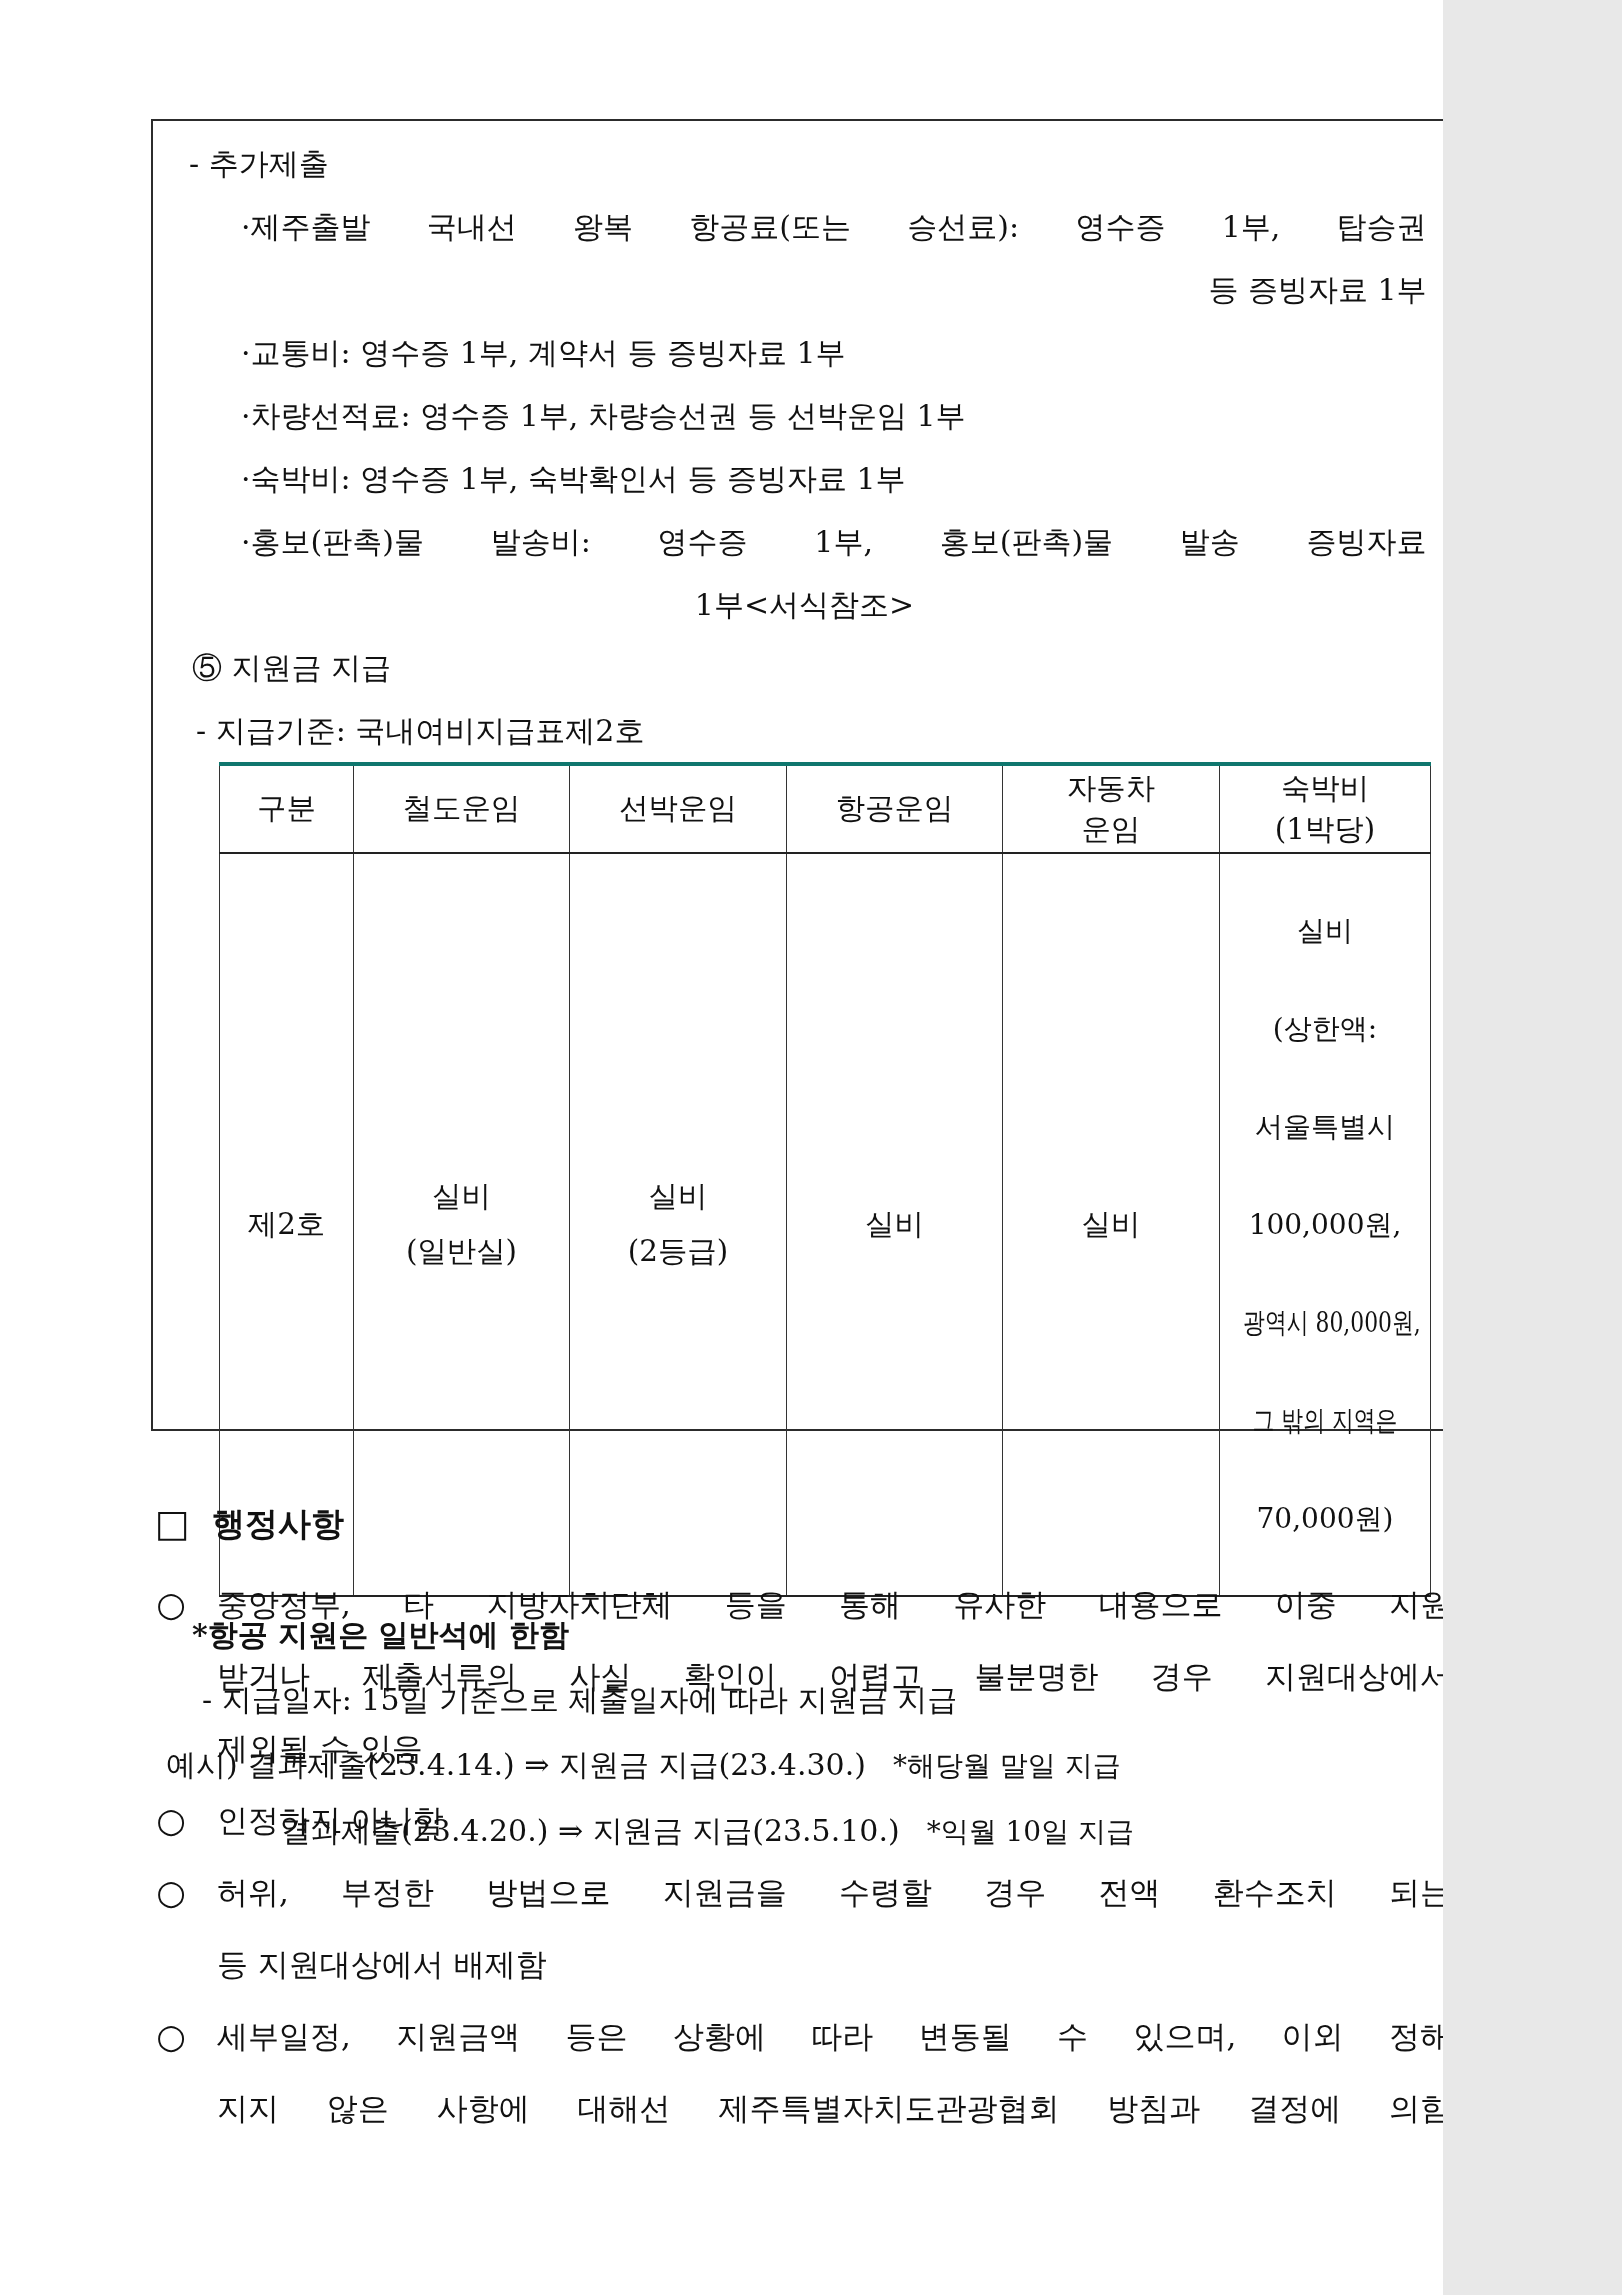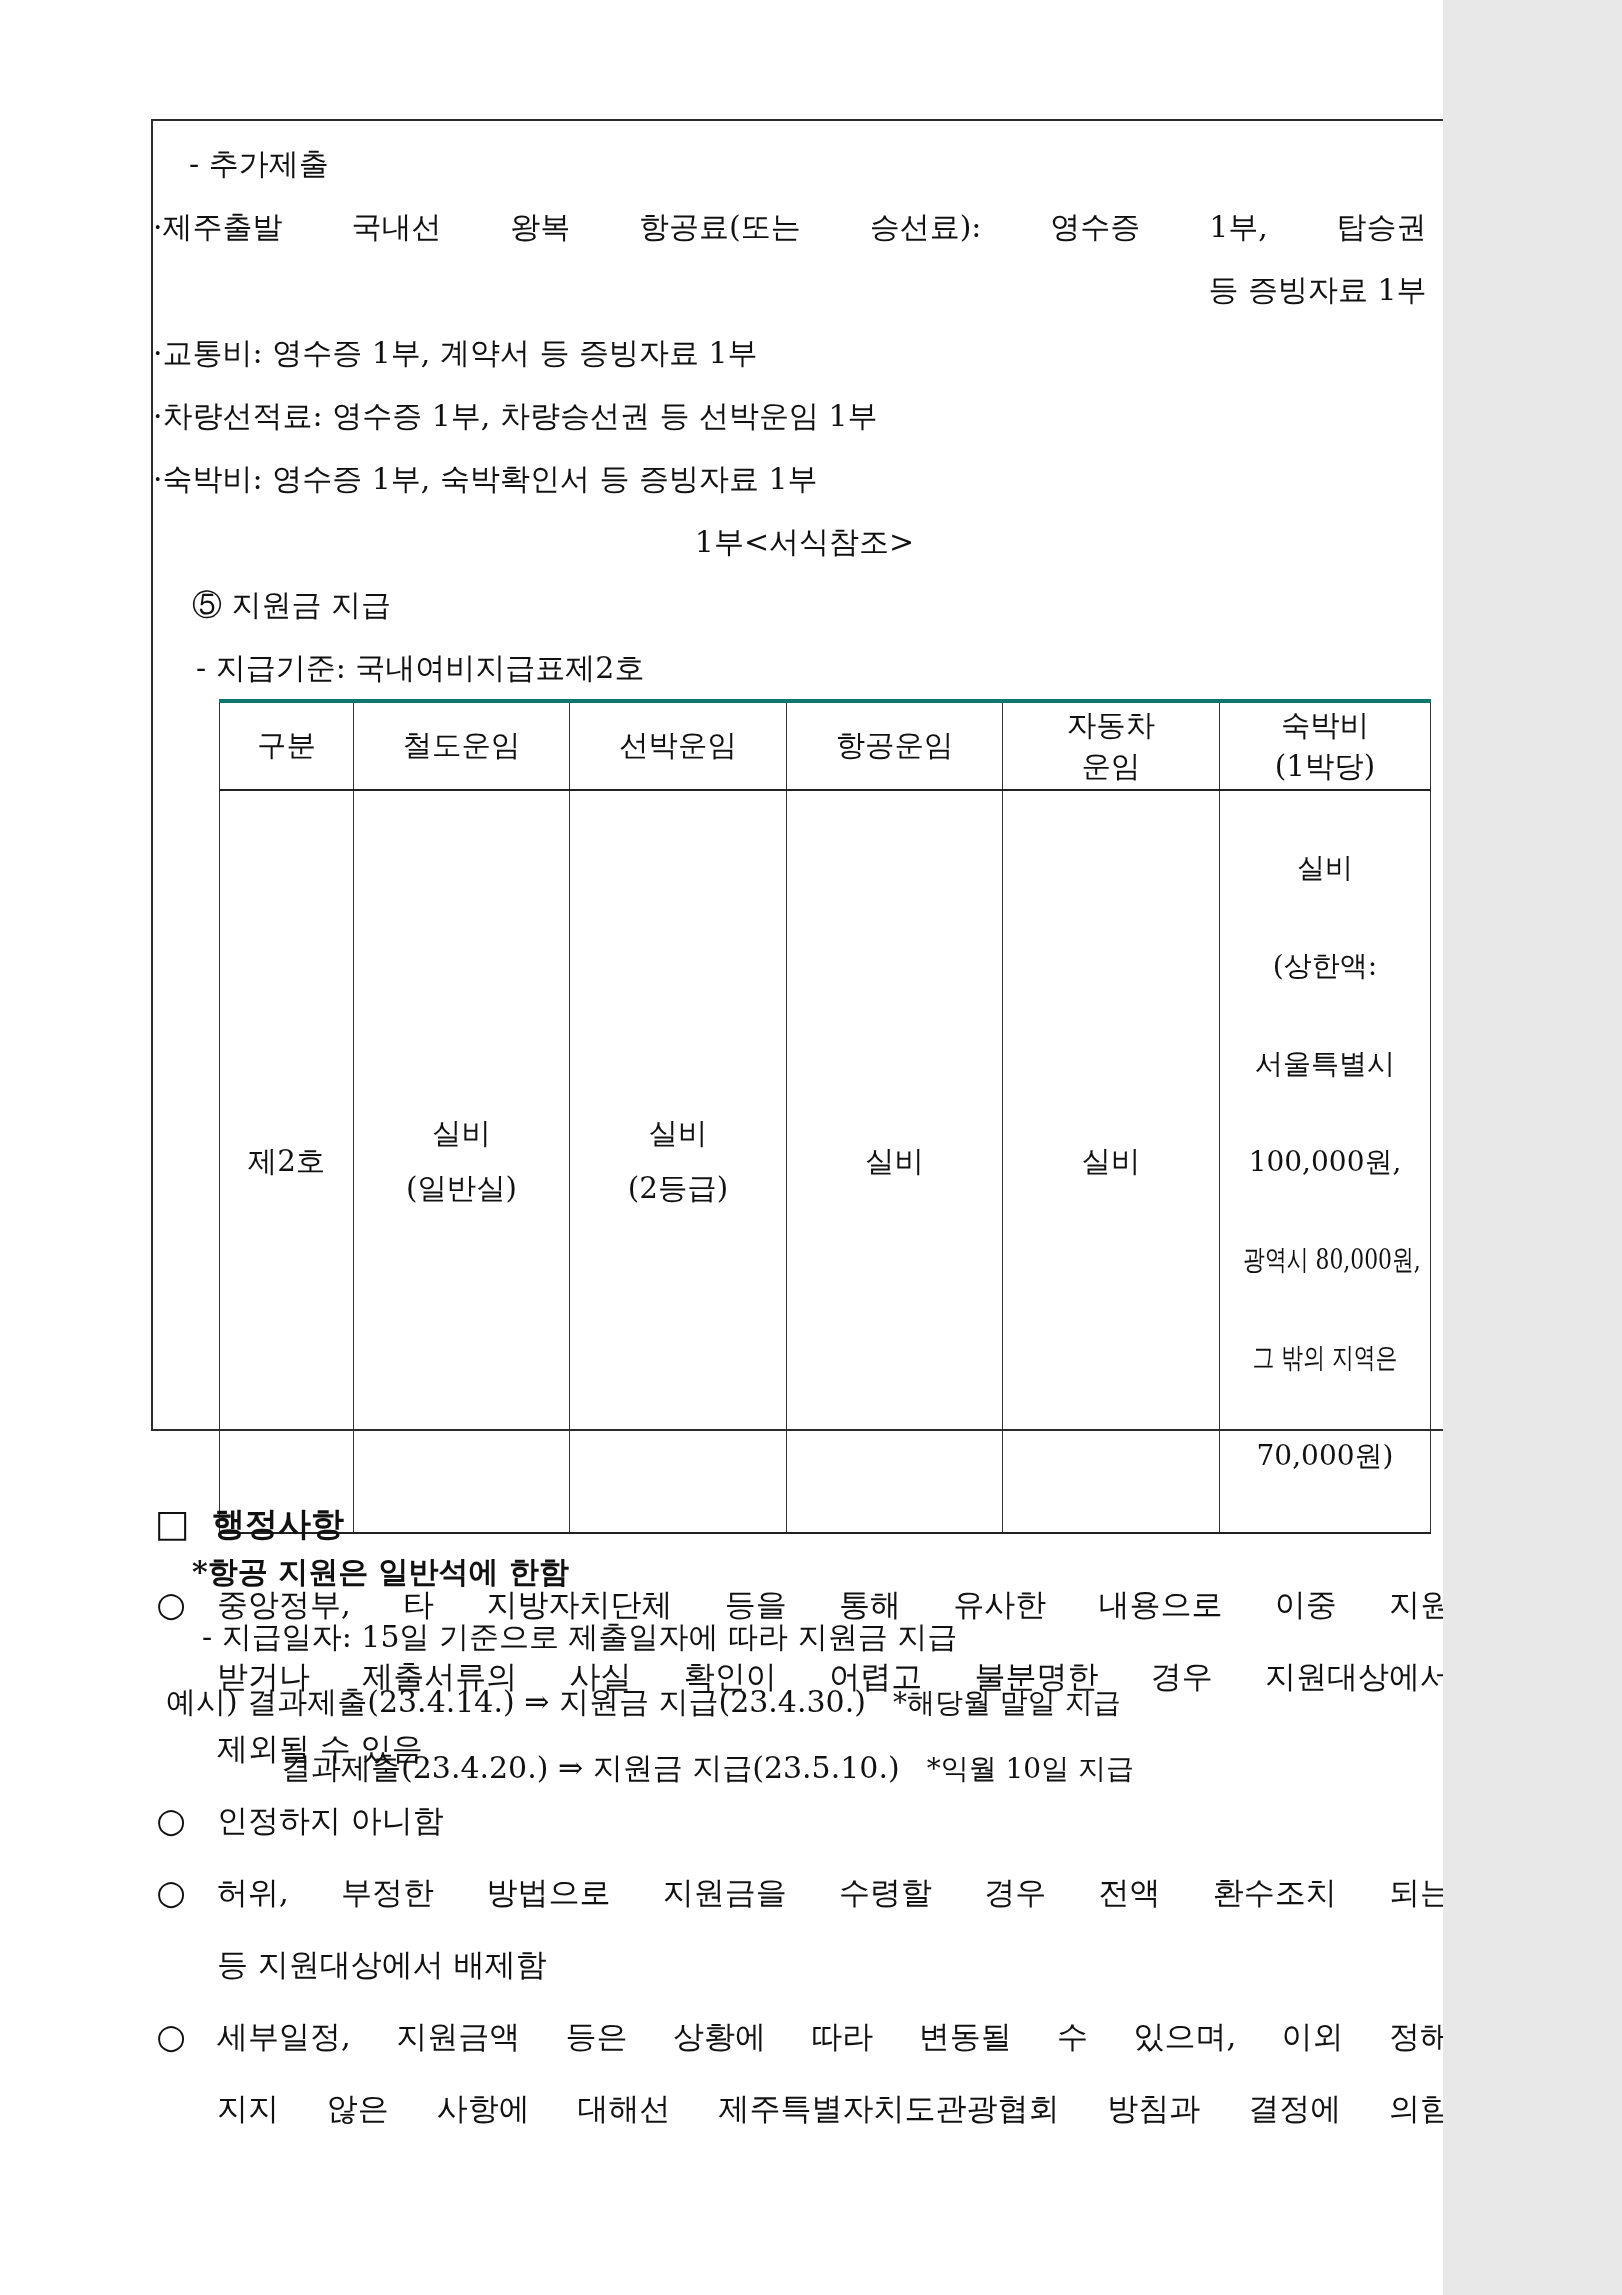--- a/index.html
+++ b/index.html
@@ -31,21 +31,21 @@
     text-align-last:justify;
   }
   .right{text-align:right;}
   .center{text-align:center;white-space:normal;}
   .ml20{margin-left:13px;}
   .ml45{margin-left:39px;}
   .ml55{margin-left:36px;}
   .ml60{margin-left:39px;}
   .ml65{margin-left:43px;}
   .ml75{margin-left:49px;}
-  .ml135{}
+  .ml135{margin-left:88px;}
   .ml195{margin-left:128px;}
   .mr45{margin-right:29.4px;}
   .bold{font-weight:bold;}
   .after{line-height:65px;}
   .note{
     font-size:28px;
     margin-left:27px;
   }
   
   table.rate{
@@ -127,20 +127,21 @@
 
 <div class="page">
 
   <div class="box">
     <div class="line ml55">- 추가제출</div>
     <div class="line ml135 mr45 just">·제주출발 국내선 왕복 항공료(또는 승선료): 영수증 1부, 탑승권</div>
     <div class="line mr45 right">등 증빙자료 1부</div>
     <div class="line ml135">·교통비: 영수증 1부, 계약서 등 증빙자료 1부</div>
     <div class="line ml135">·차량선적료: 영수증 1부, 차량승선권 등 선박운임 1부</div>
     <div class="line ml135">·숙박비: 영수증 1부, 숙박확인서 등 증빙자료 1부</div>
+    <div class="line ml135 mr45 just">·홍보(판촉)물 발송비: 영수증 1부, 홍보(판촉)물 발송 증빙자료</div>
     <div class="line center">1부&lt;서식참조&gt;</div>
     <div class="line ml45">⑤ 지원금 지급</div>
     <div class="line ml65">- 지급기준: 국내여비지급표제2호</div>
 
     <table class="rate">
       <colgroup>
         <col style="width:134px">
         <col style="width:216px">
         <col style="width:217px">
         <col style="width:216px">

